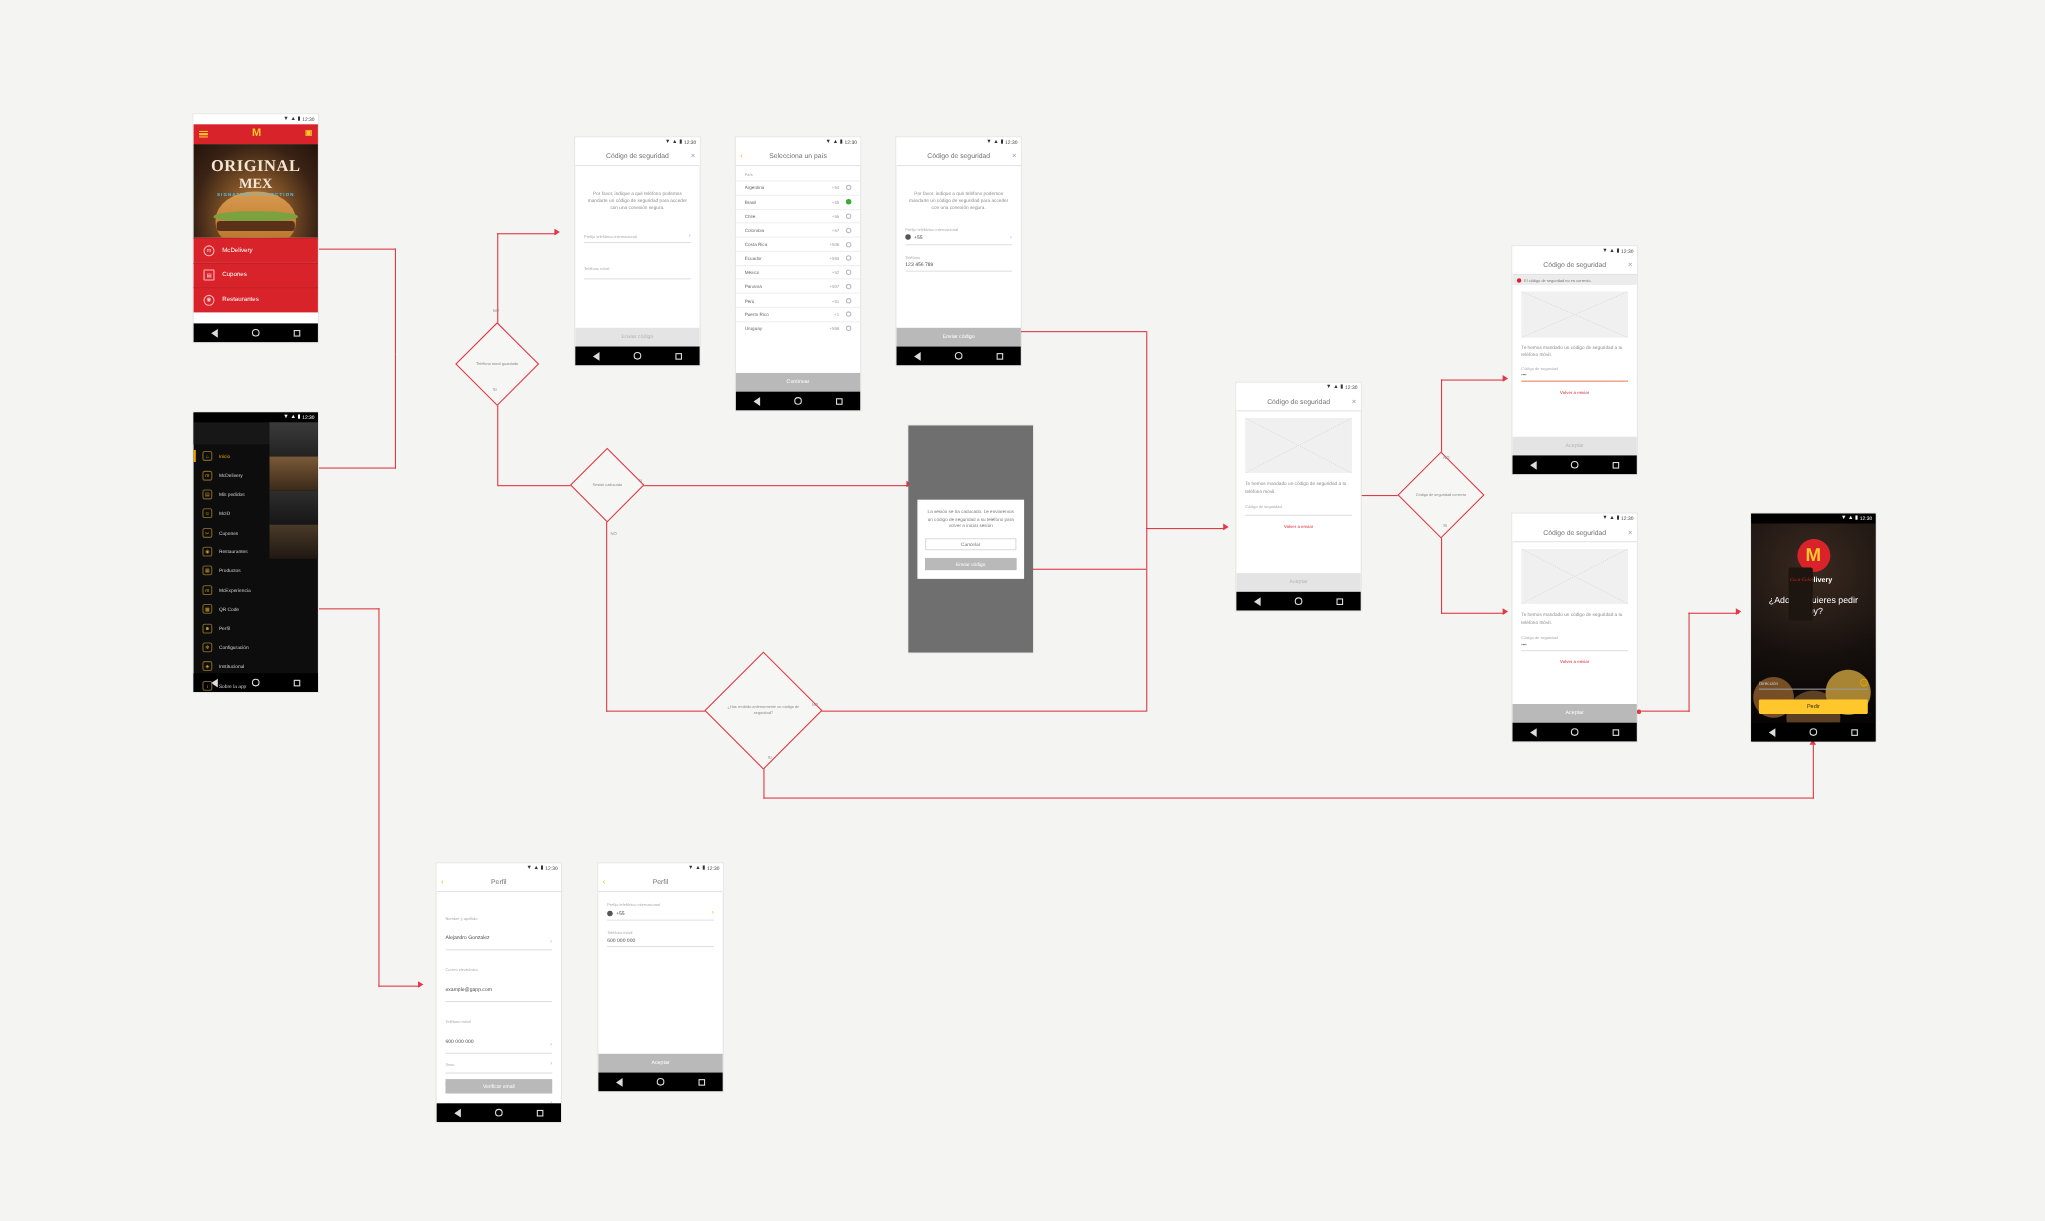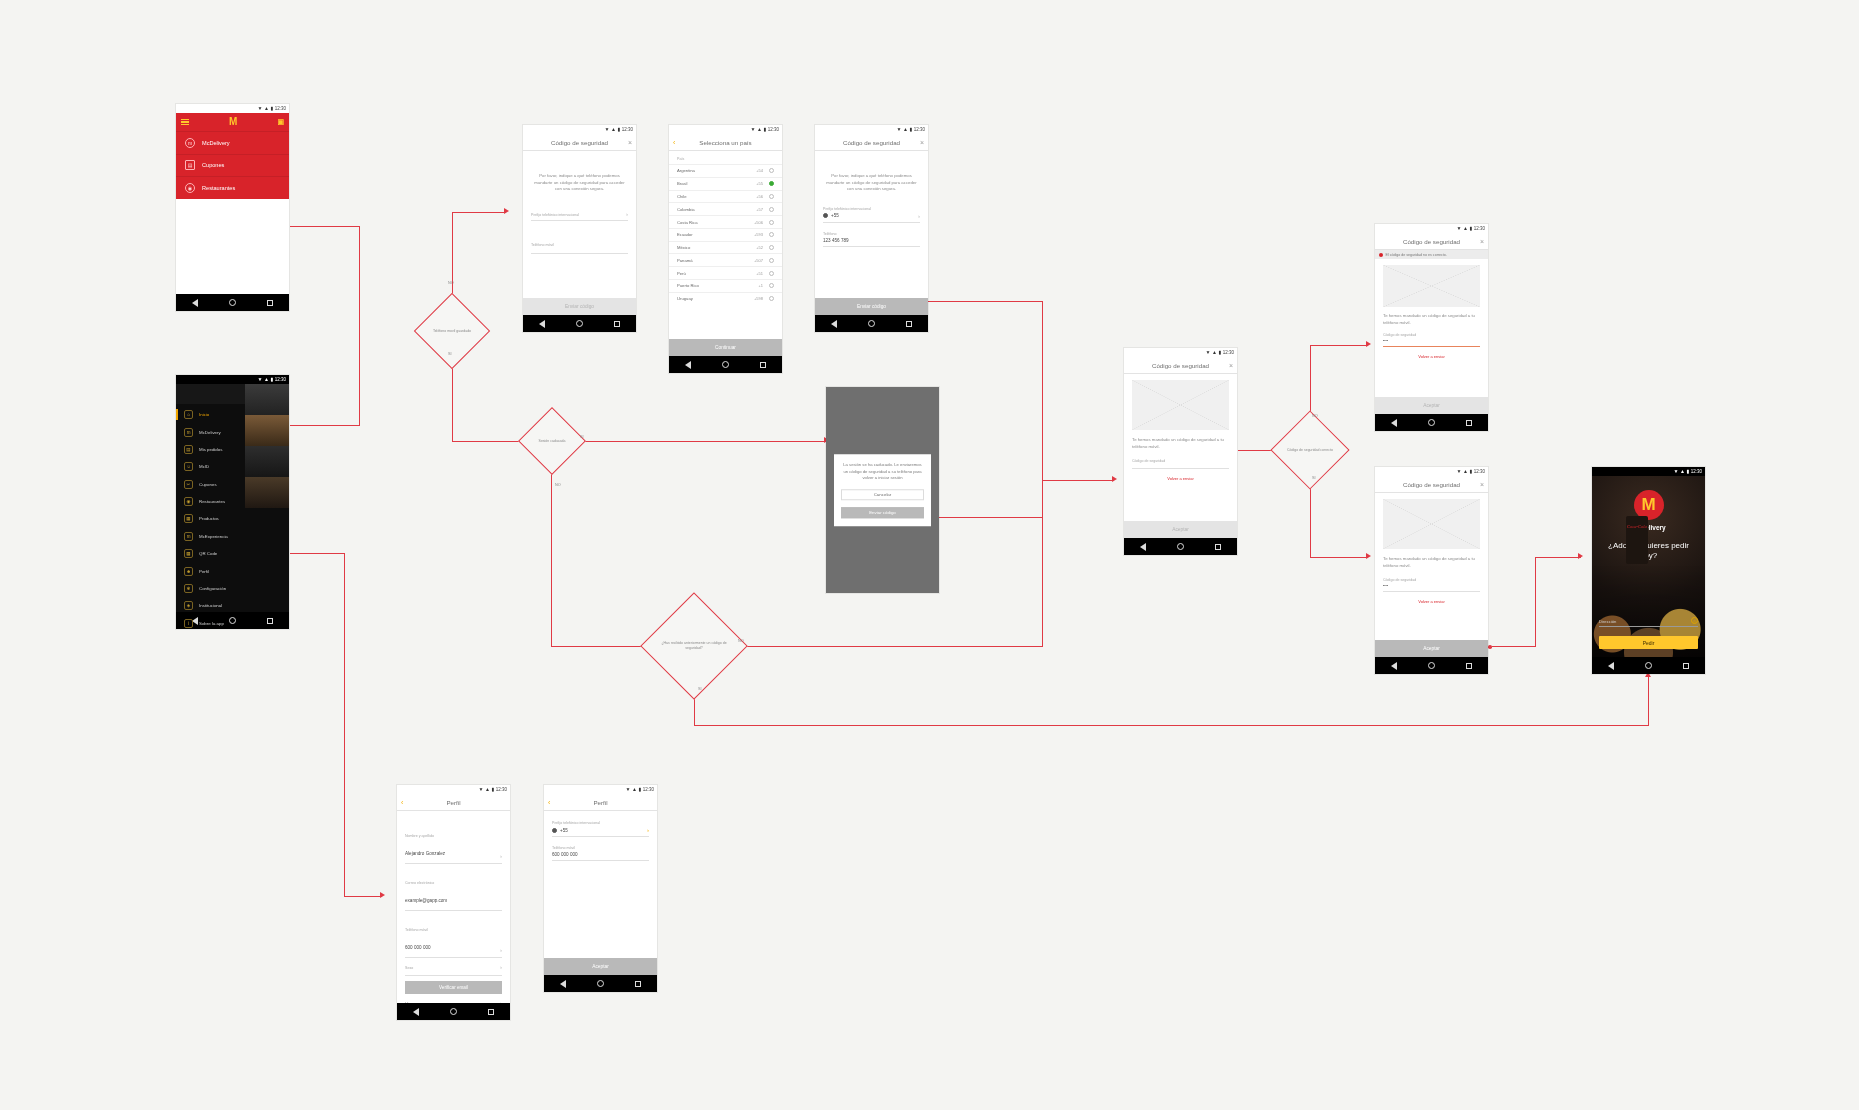--- a/index.html
+++ b/index.html
@@ -277,20 +277,28 @@
   </div>
   <div class="mc-home-top">
     <div class="burger-lines">
         <span></span>
         <span></span>
         <span></span>
       </div>
     <div class="mc-arch">M</div>
     <div class="mc-arch" style="font-size:7px;">▣</div>
   </div>
+  <div class="hero">
+    <div class="bun"></div>
+    <div class="lettuce"></div>
+    <div class="patty"></div>
+    <div class="t1">ORIGINAL</div>
+    <div class="t2">MEX</div>
+    <div class="t3">SIGNATURE COLLECTION</div>
+  </div>
   <div class="mc-item">
     <div class="mc-ico">m</div>
     <div>McDelivery</div>
   </div>
   <div class="mc-item">
     <div class="mc-ico" style="border-radius:1px;">▤</div>
     <div>Cupones</div>
   </div>
   <div class="mc-item">
     <div class="mc-ico">◉</div>

